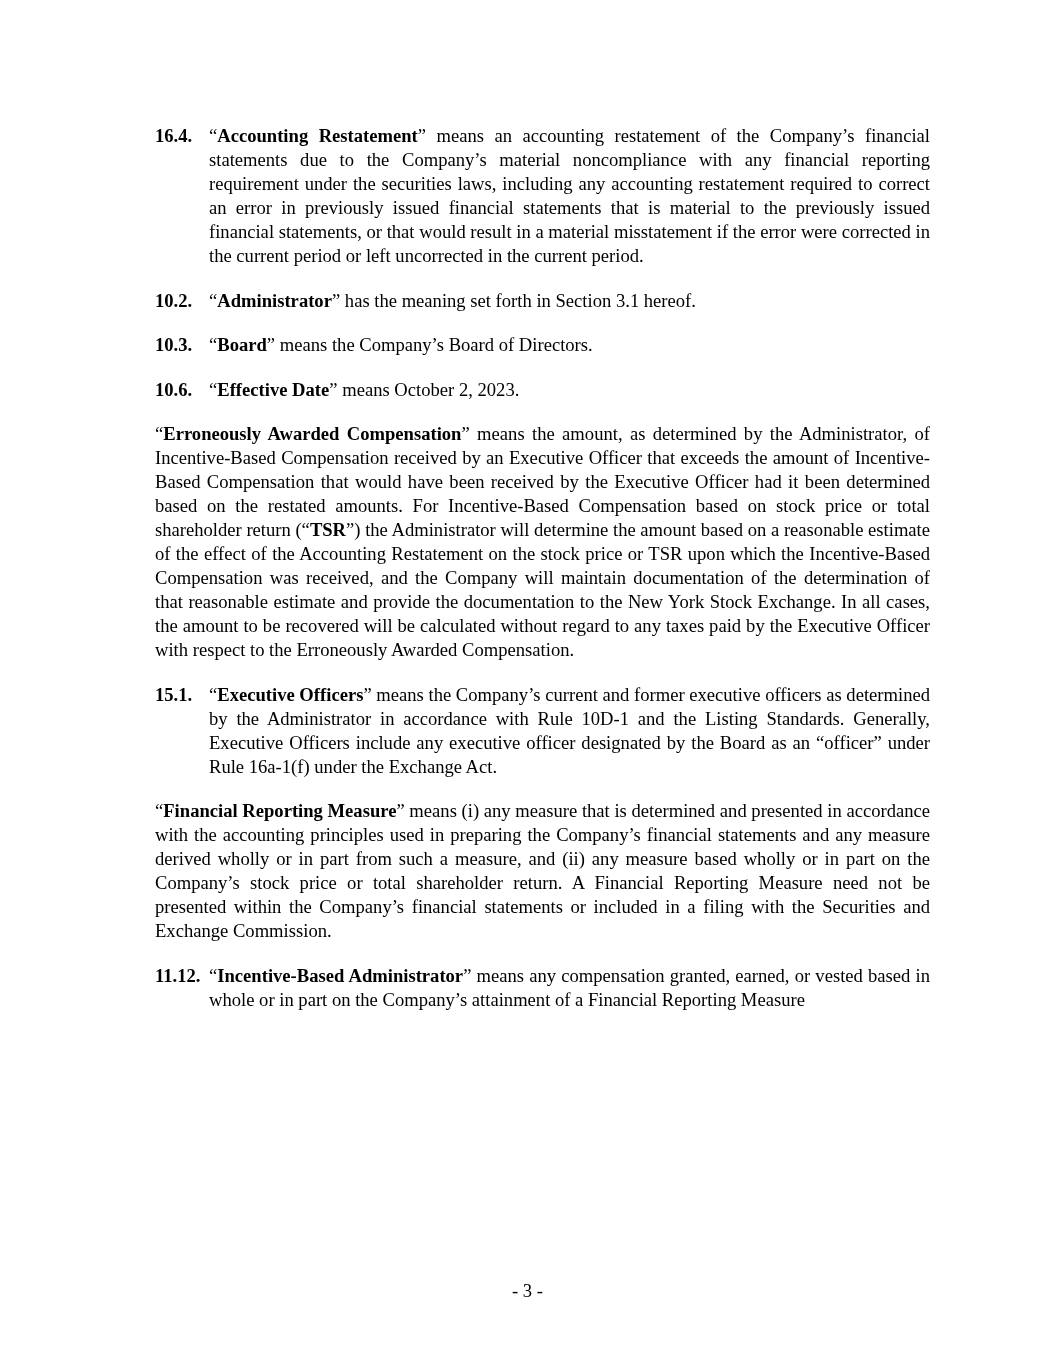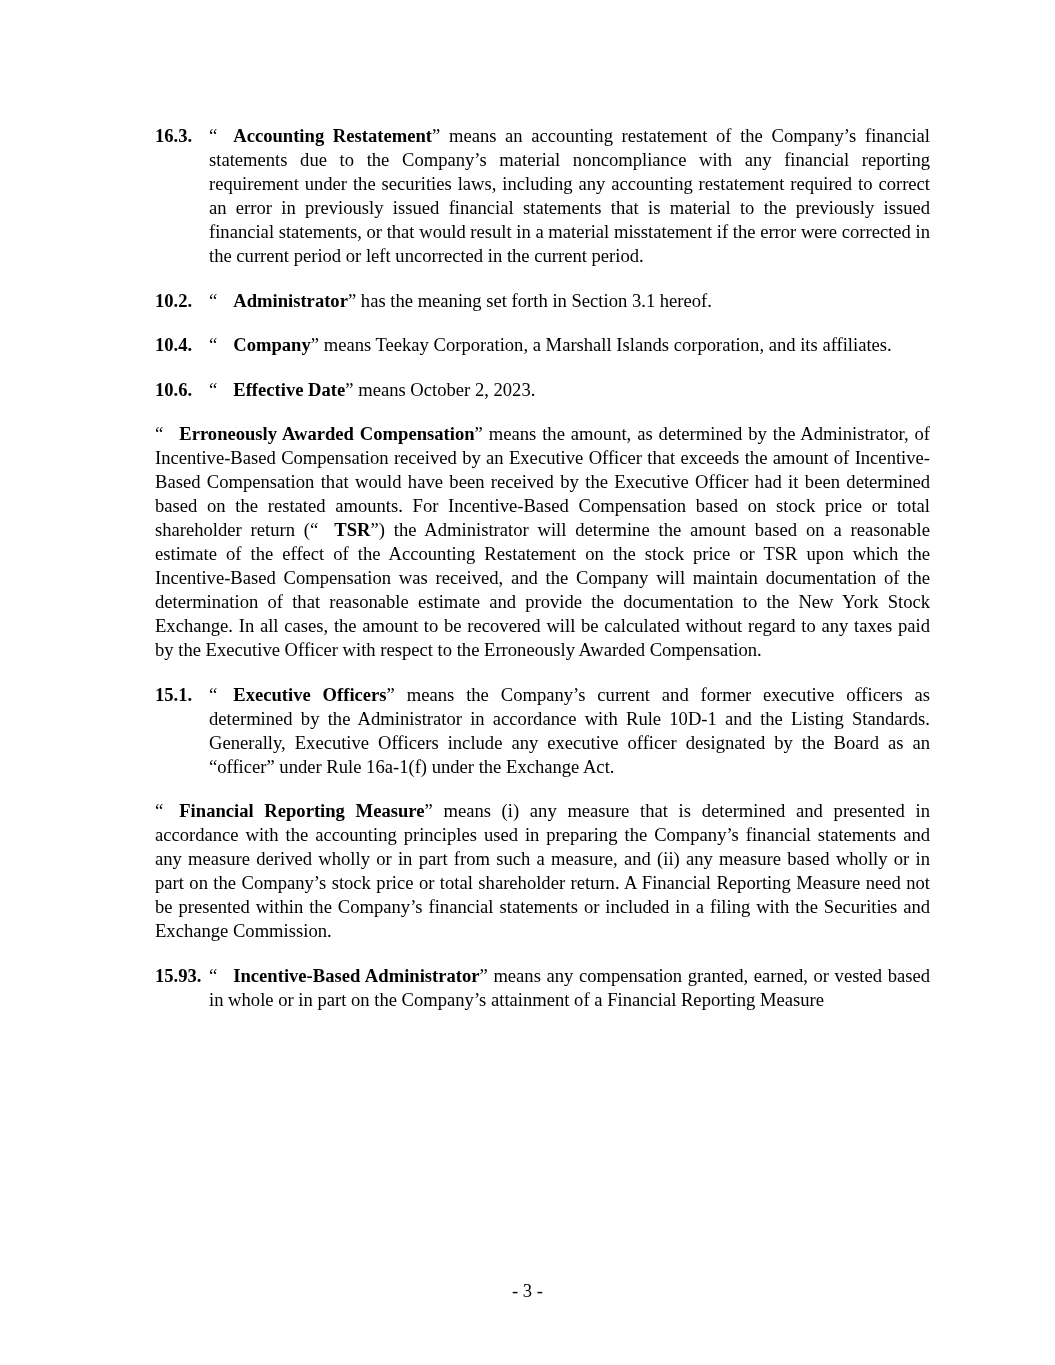--- a/index.html
+++ b/index.html
@@ -6,44 +6,44 @@
   body {
     width: 1055px; height: 1365px; position: relative; overflow: hidden;
     font-family: "Liberation Serif", "DejaVu Serif", serif;
     color: #000000;
   }
   .page { position: absolute; left: 0; top: 0; width: 1055px; height: 1365px; }
   .defs { position: absolute; left: 155px; top: 124px; width: 775px; }
   .item { display: flex; font-size: 18.6px; line-height: 24px; margin-bottom: 20.5px; }
   .num { width: 54px; flex: 0 0 54px; font-weight: bold; white-space: nowrap; }
   .body { flex: 1; text-align: justify; }
-  .term { font-weight: bold; margin-left: 16px; }
+  .term { font-weight: bold; }
   .footer { position: absolute; top: 1280px; left: 0; width: 1055px; text-align: center; font-size: 18.6px; }
 </style>
 </head>
 <body>
 
 <div class="page">
   <div class="defs">
 
     <div class="item">
-      <span class="num">16.3.</span>
+      <span class="num">16.4.</span>
       <span class="body"><span>“</span><span class="term">Accounting Restatement</span><span>”</span><span> means an accounting restatement of the Company’s financial statements due to the Company’s material noncompliance with any financial reporting requirement under the securities laws, including any accounting restatement required to correct an error in previously issued financial statements that is material to the previously issued financial statements, or that would result in a material misstatement if the error were corrected in the current period or left uncorrected in the current period.</span></span>
     </div>
 
     <div class="item">
       <span class="num">10.2.</span>
       <span class="body"><span>“</span><span class="term">Administrator</span><span>”</span><span> has the meaning set forth in Section 3.1 hereof.</span></span>
     </div>
 
+    <div class="item">
+      <span class="num">10.3.</span>
+      <span class="body"><span>“</span><span class="term">Board</span><span>”</span><span> means the Company’s Board of Directors.</span></span>
+    </div>
 
-    <div class="item">
-      <span class="num">10.4.</span>
-      <span class="body"><span>“</span><span class="term">Company</span><span>”</span><span> means Teekay Corporation, a Marshall Islands corporation, and its affiliates.</span></span>
-    </div>
 
 
     <div class="item">
       <span class="num">10.6.</span>
       <span class="body"><span>“</span><span class="term">Effective Date</span><span>”</span><span> means October 2, 2023.</span></span>
     </div>
 
     <div class="item">
       <span class="body"><span>“</span><span class="term">Erroneously Awarded Compensation</span><span>”</span><span> means the amount, as determined by the Administrator, of Incentive-Based Compensation received by an Executive Officer that exceeds the amount of Incentive-Based Compensation that would have been received by the Executive Officer had it been determined based on the restated amounts. For Incentive-Based Compensation based on stock price or total shareholder return (“</span><span class="term">TSR</span><span>”) the Administrator will determine the amount based on a reasonable estimate of the effect of the Accounting Restatement on the stock price or TSR upon which the Incentive-Based Compensation was received, and the Company will maintain documentation of the determination of that reasonable estimate and provide the documentation to the New York Stock Exchange. In all cases, the amount to be recovered will be calculated without regard to any taxes paid by the Executive Officer with respect to the Erroneously Awarded Compensation.</span></span>
     </div>
@@ -51,20 +51,20 @@
     <div class="item">
       <span class="num">15.1.</span>
       <span class="body"><span>“</span><span class="term">Executive Officers</span><span>”</span><span> means the Company’s current and former executive officers as determined by the Administrator in accordance with Rule 10D-1 and the Listing Standards. Generally, Executive Officers include any executive officer designated by the Board as an “officer” under Rule 16a-1(f) under the Exchange Act.</span></span>
     </div>
 
     <div class="item">
       <span class="body"><span>“</span><span class="term">Financial Reporting Measure</span><span>”</span><span> means (i) any measure that is determined and presented in accordance with the accounting principles used in preparing the Company’s financial statements and any measure derived wholly or in part from such a measure, and (ii) any measure based wholly or in part on the Company’s stock price or total shareholder return. A Financial Reporting Measure need not be presented within the Company’s financial statements or included in a filing with the Securities and Exchange Commission.</span></span>
     </div>
 
     <div class="item">
-      <span class="num">15.93.</span>
+      <span class="num">11.12.</span>
       <span class="body"><span>“</span><span class="term">Incentive-Based Administrator</span><span>”</span><span> means any compensation granted, earned, or vested based in whole or in part on the Company’s attainment of a Financial Reporting Measure</span></span>
     </div>
 
   </div>
 
   <div class="footer">- 3 -</div>
 </div>
 
 </body></html>

